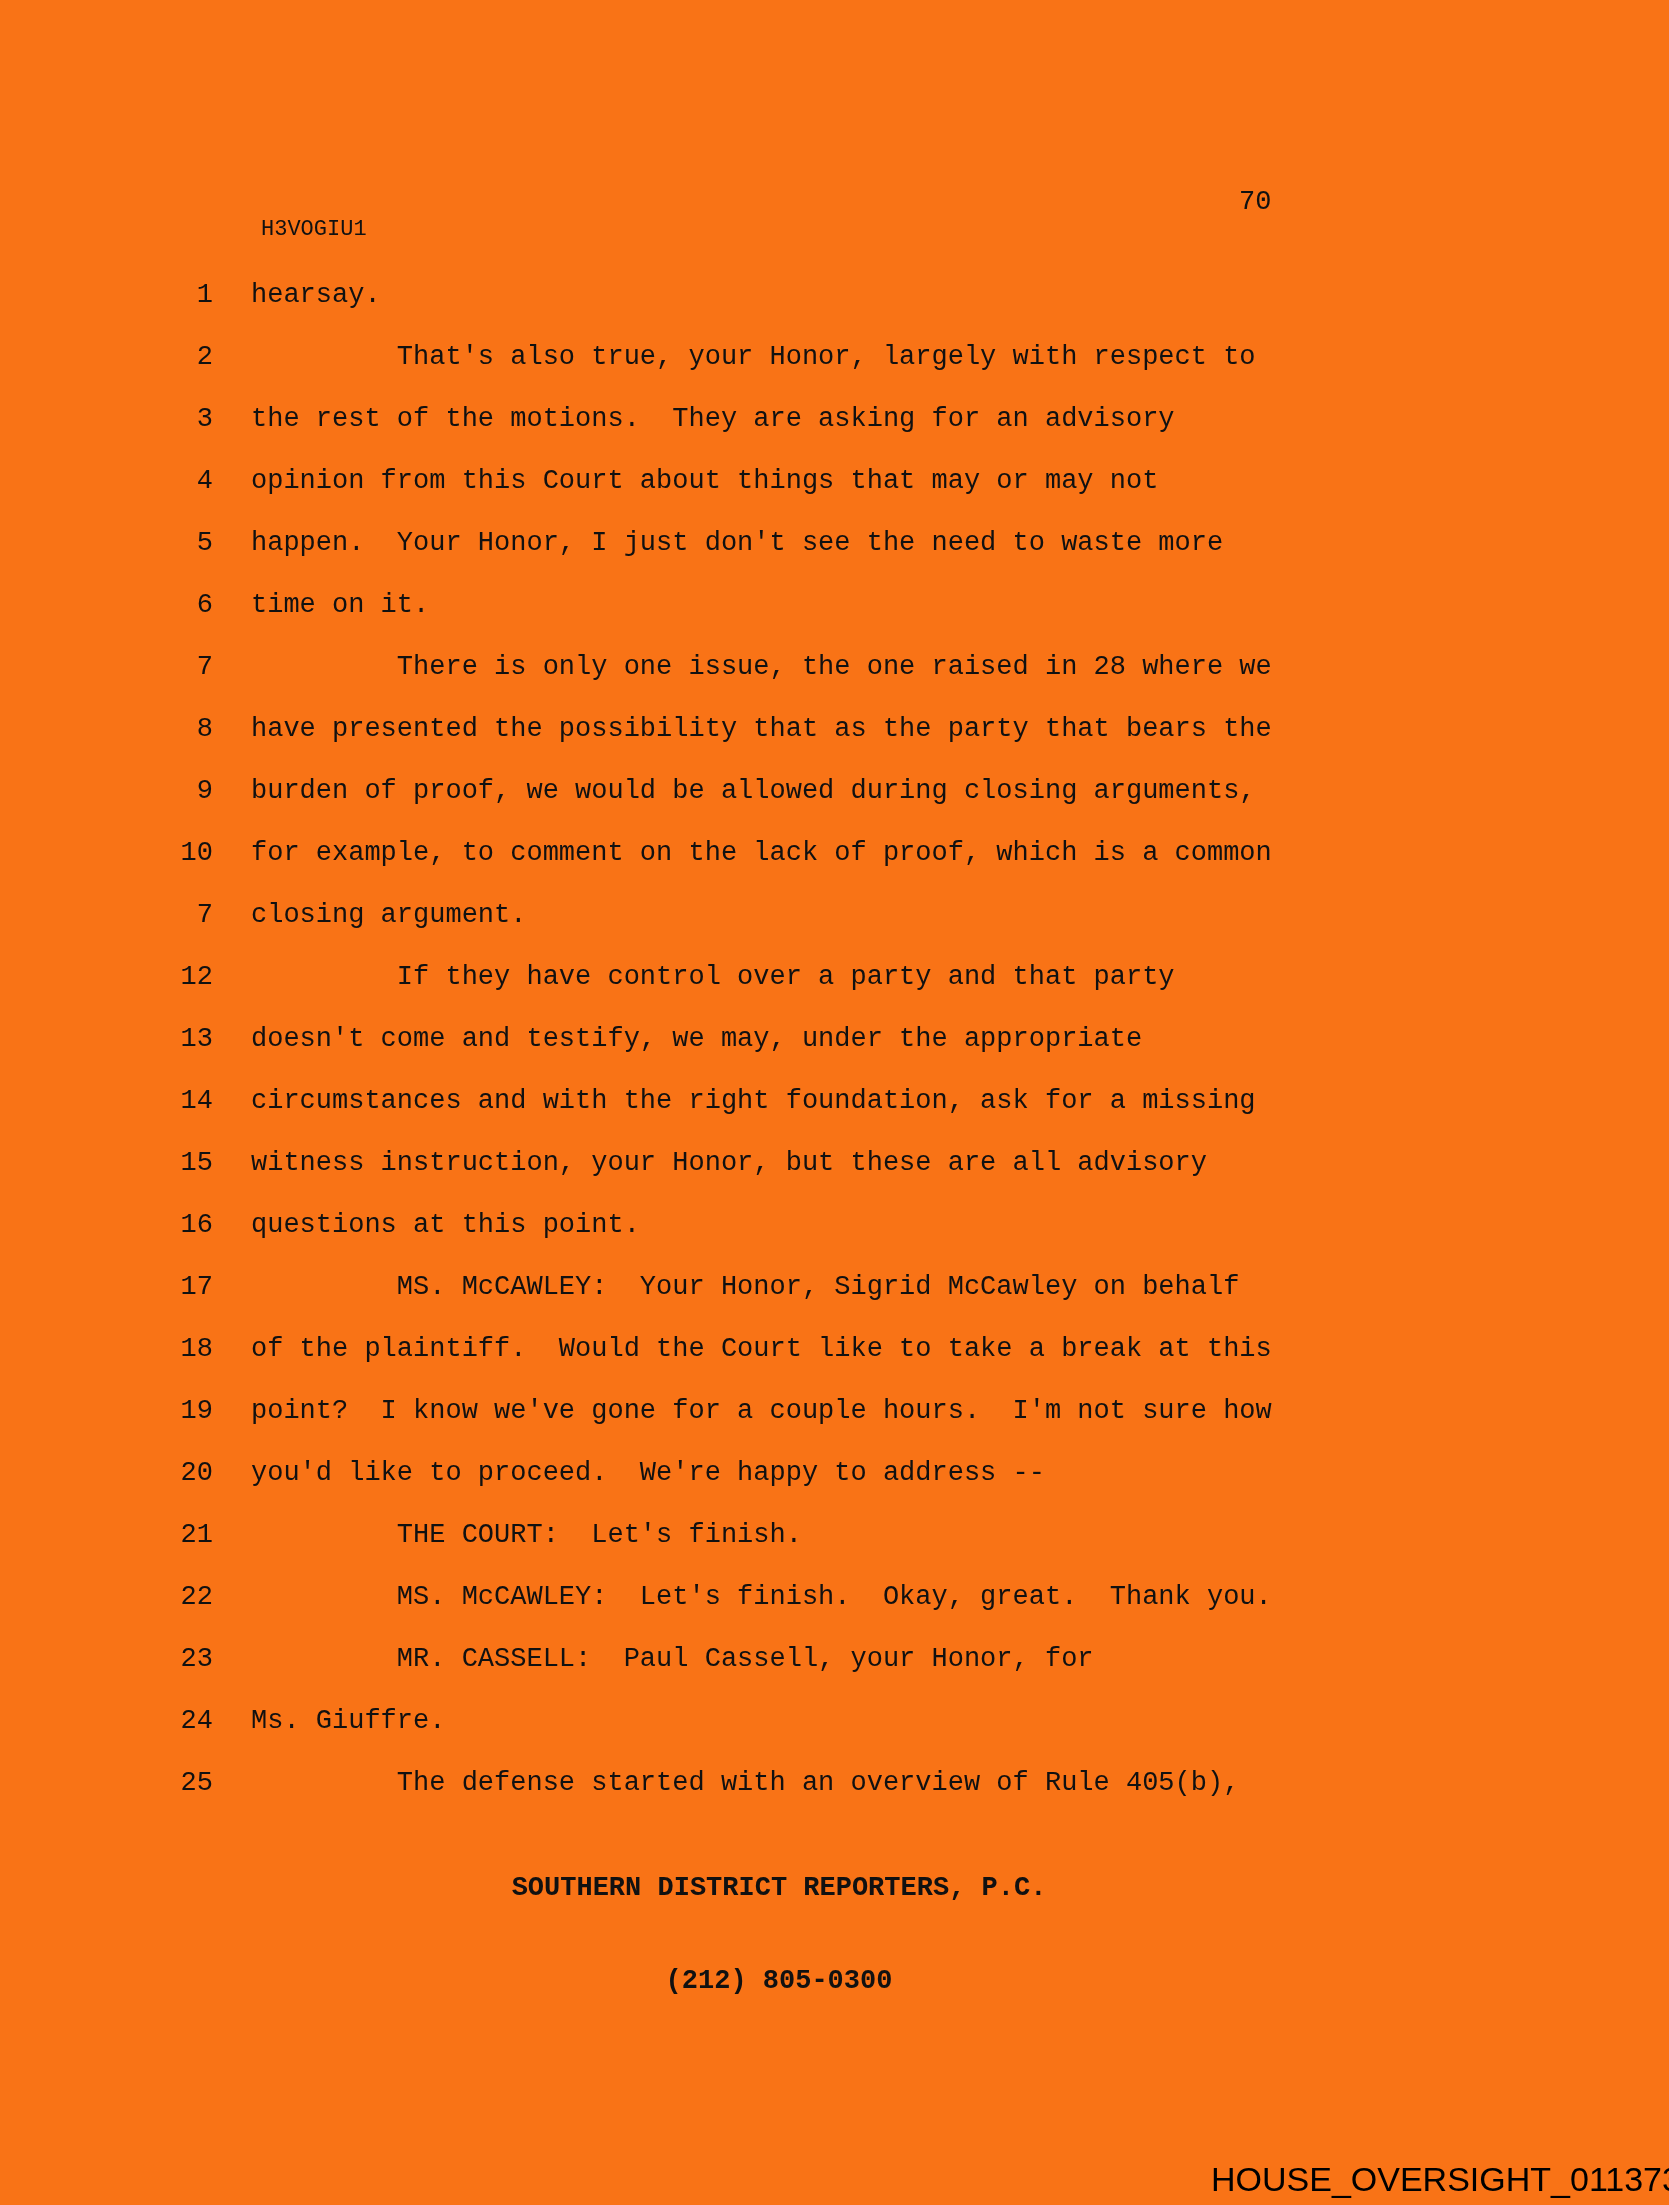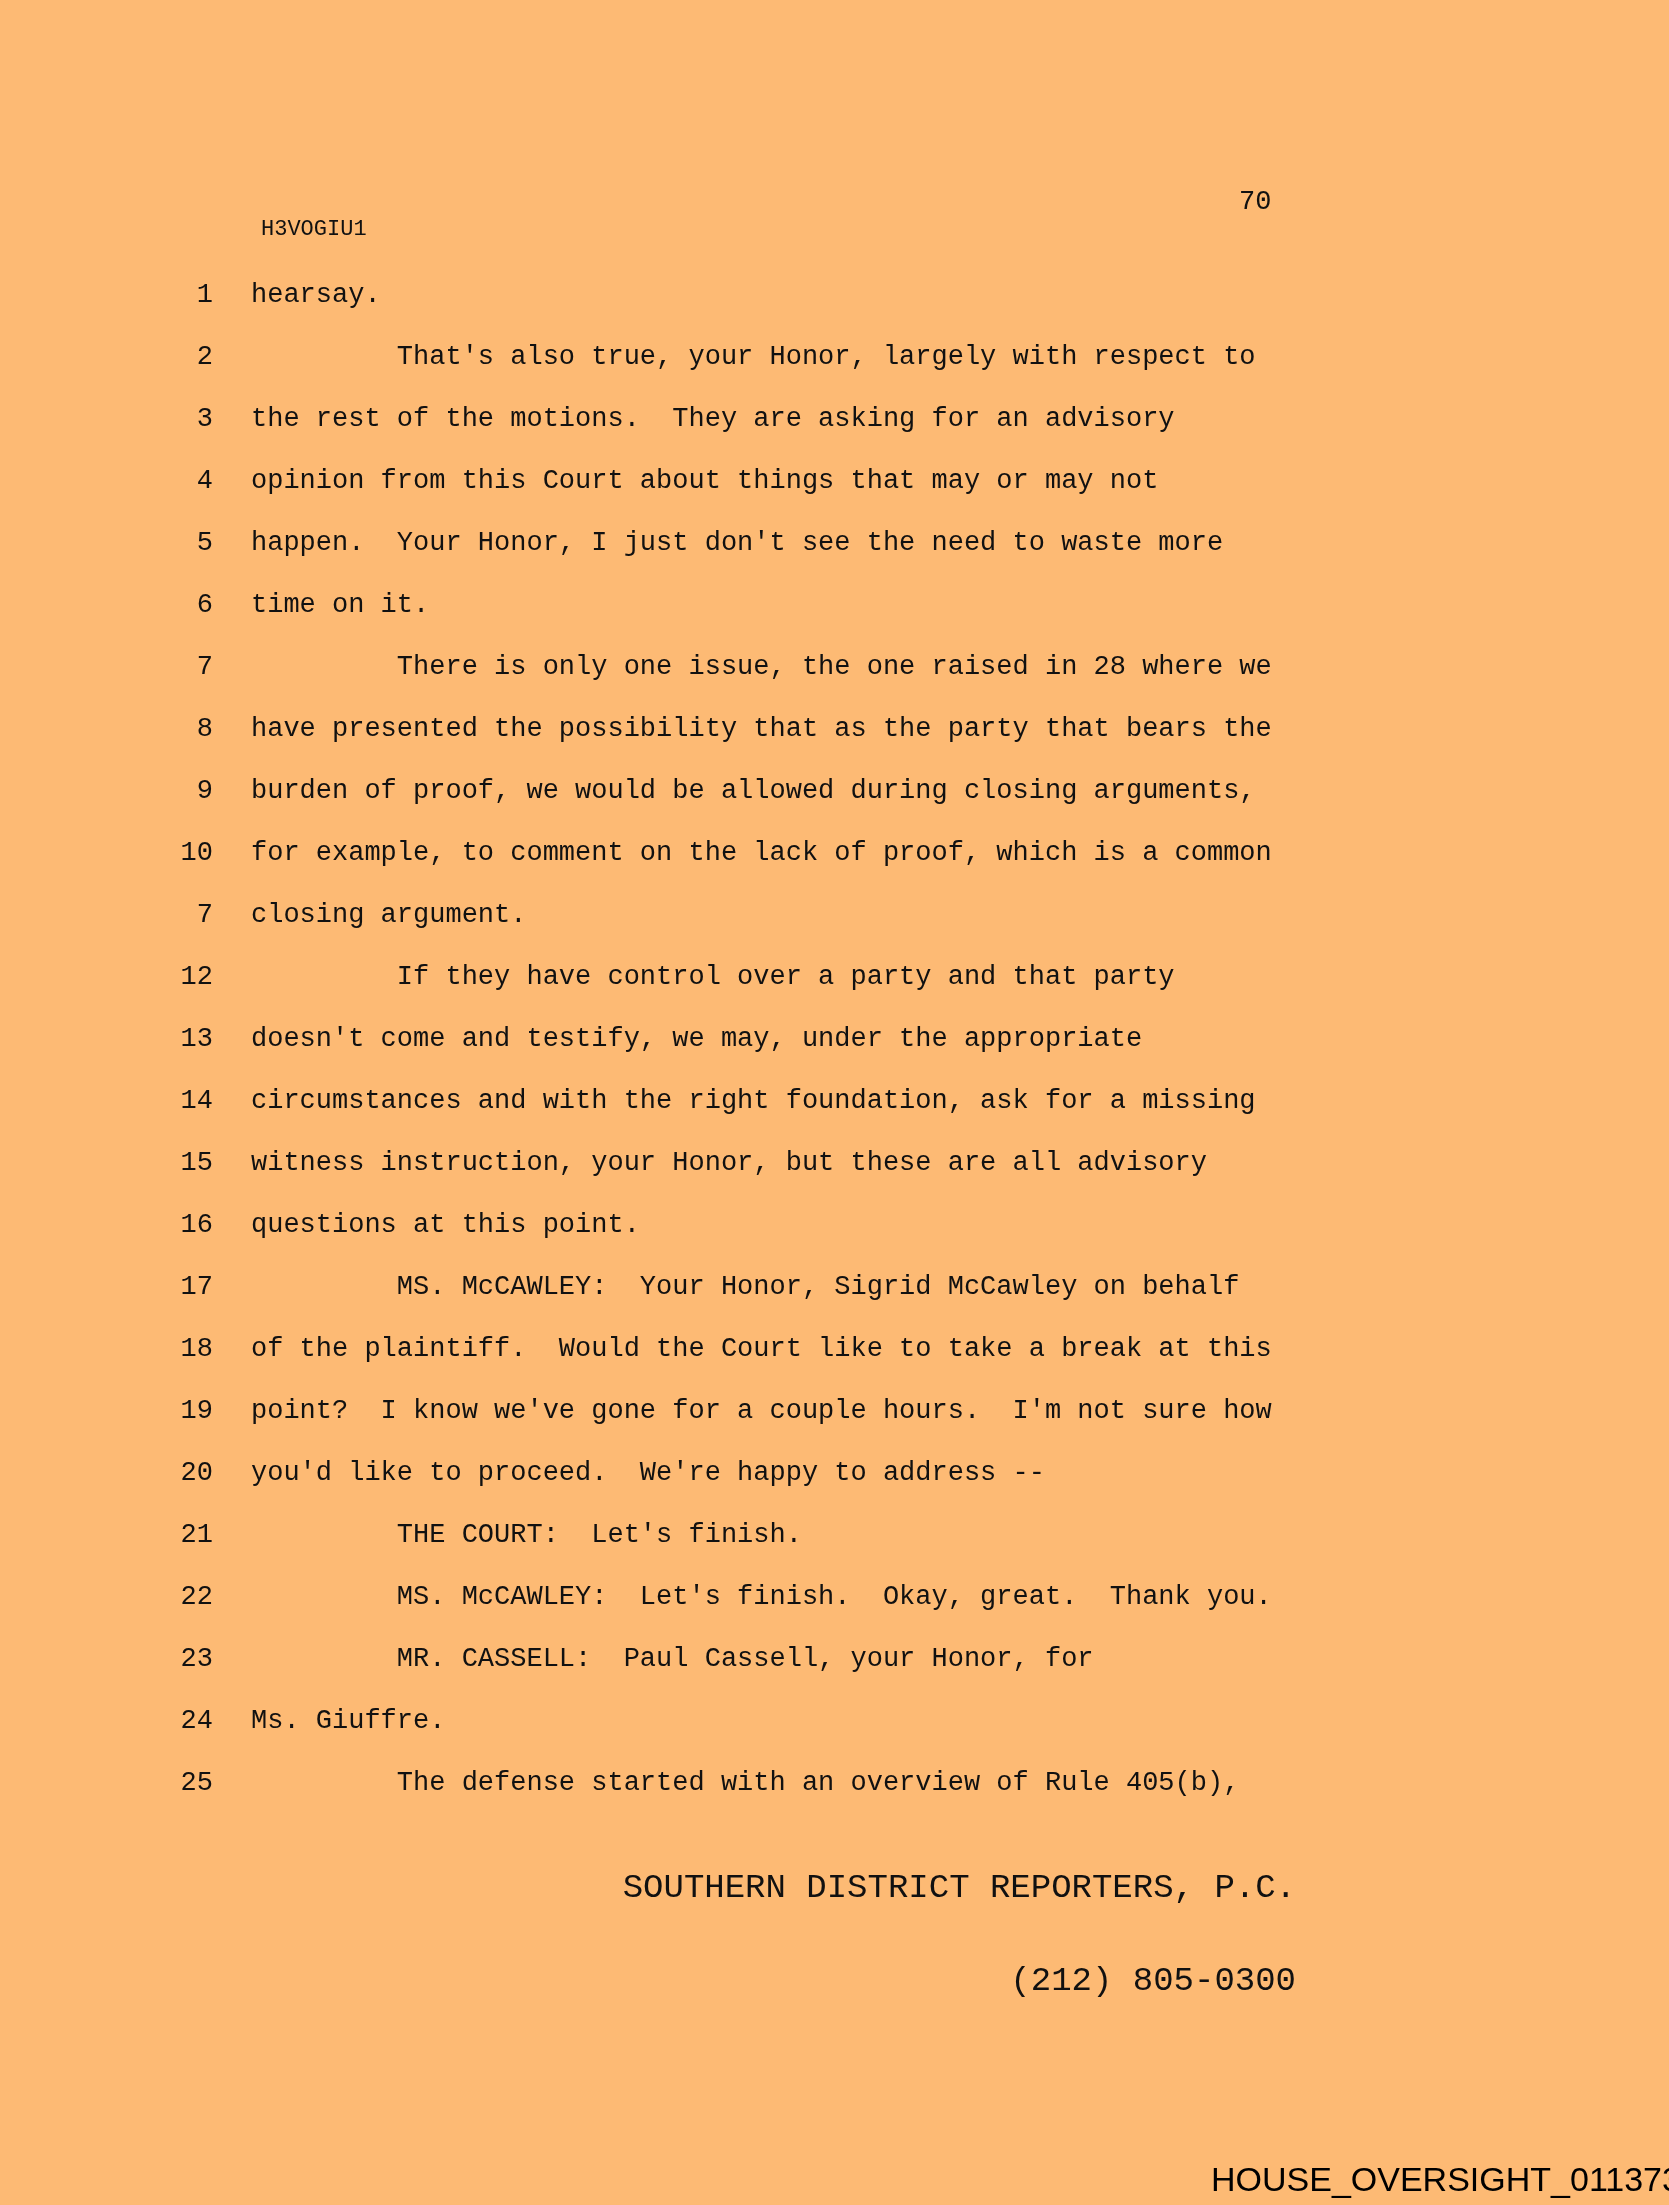--- a/index.html
+++ b/index.html
@@ -1,20 +1,20 @@
 <!DOCTYPE html>
 <html style="font-size:10.5px"><head>
 <meta charset="utf-8">
 <style>
   html, body { margin: 0; padding: 0; background: #e8e8e8; }
   #page {
     position: relative;
     width: 1669px;
     height: 2205px;
-    background: #fdba74;
+    background: #f97316;
     color: #111111;
     font-family: "Liberation Mono", "DejaVu Sans Mono", monospace;
     overflow: hidden;
   }
   #pageno {
     position: absolute;
     top: 187px;
     left: 1239px;
     font-size: 27px;
     white-space: pre;
@@ -49,24 +49,25 @@
   .ltext {
     display: inline-block;
     margin-left: 38px;
     white-space: pre;
   }
   #footer {
     position: absolute;
     top: 1811px;
     left: 262px;
     width: 1034px;
-    text-align: right;
-    font-size: 34px;
+    text-align: center;
+    font-size: 27px;
     line-height: 31px;
     white-space: pre;
+    font-weight: bold;
   }
   #stamp {
     position: absolute;
     top: 2160px;
     left: 1211px;
     font-family: "Liberation Sans", sans-serif;
     font-size: 34px;
     color: #000000;
     white-space: pre;
   }

